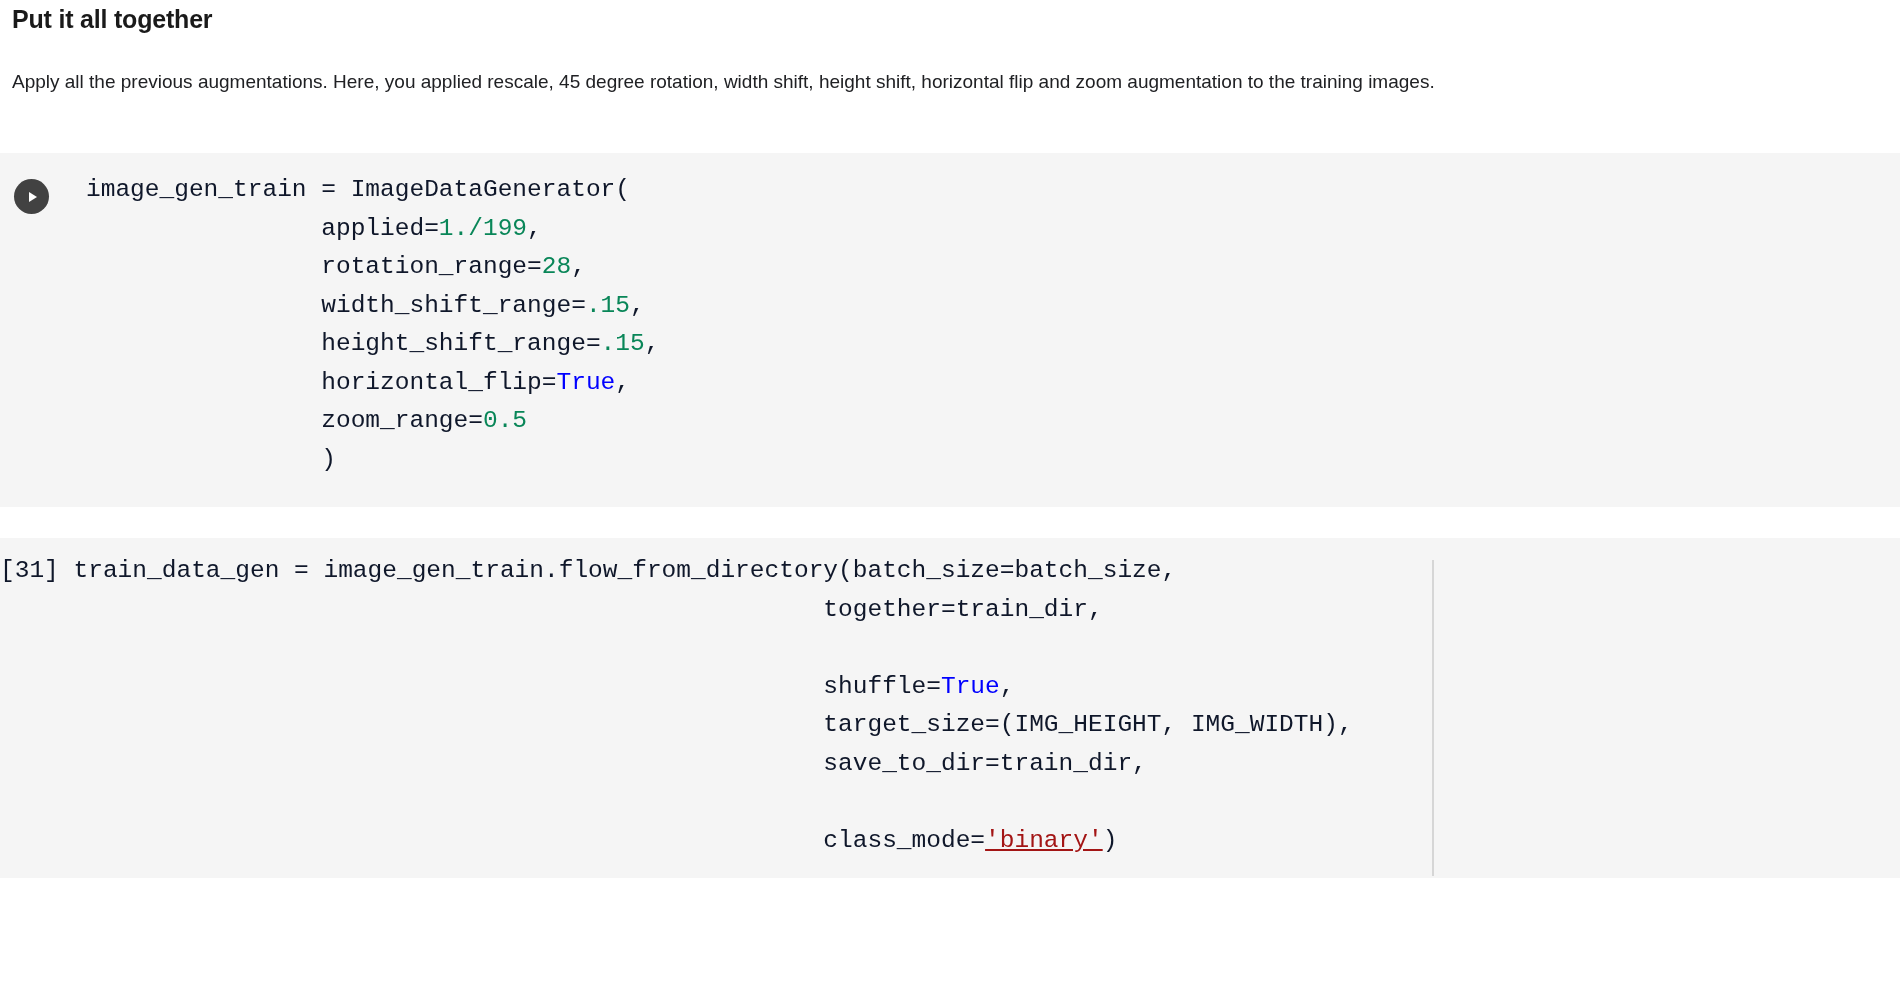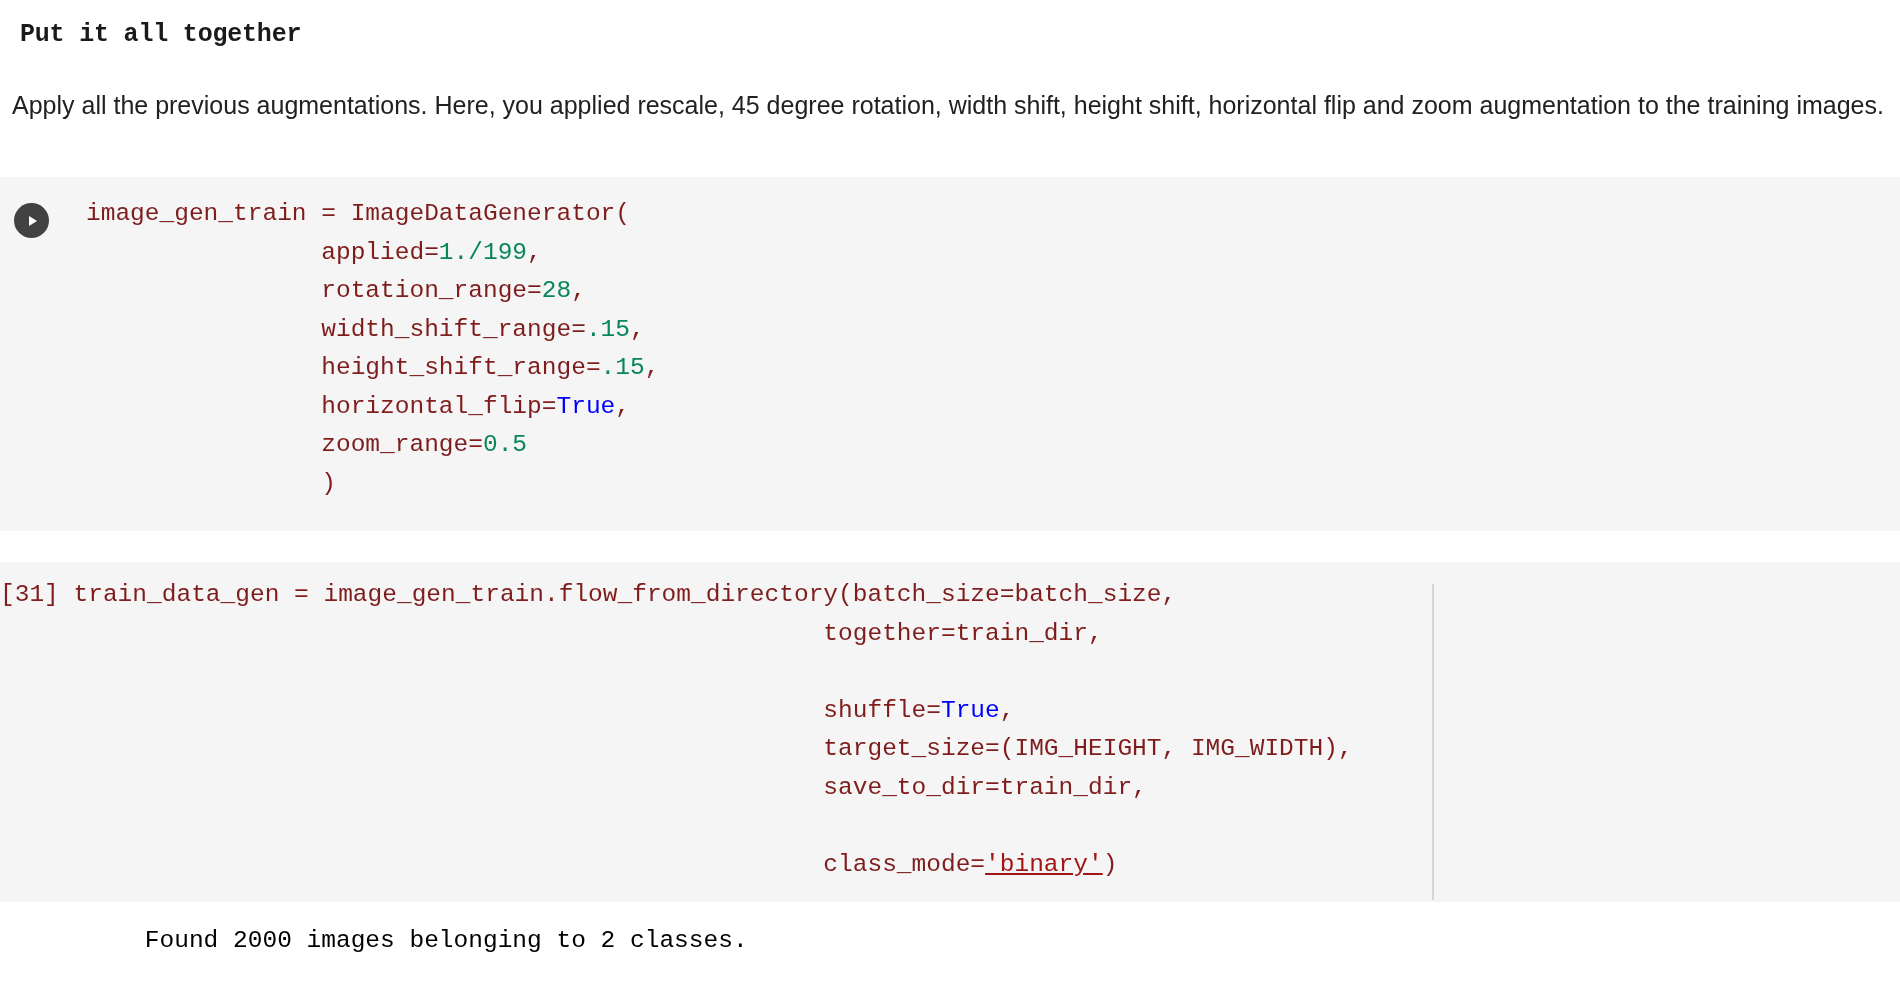--- a/index.html
+++ b/index.html
@@ -21,32 +21,32 @@
     width: 1900px;
     height: 994px;
     background: #ffffff;
   }
 
   
   .prose {
     padding: 0 12px;
   }
   .heading {
-    font-family: Liberation Mono, monospace;
+    font-family: Liberation Sans, sans-serif;
     font-size: 25px;
     font-weight: bold;
     line-height: 1.2;
     color: #1a1a1a;
-    margin: 8px;
-    padding-top: 12px;
+    margin: 0;
+    padding-top: 4px;
     letter-spacing: -0.2px;
   }
   .paragraph {
     font-family: "Liberation Sans", sans-serif;
-    font-size: 25px;
+    font-size: 19px;
     font-weight: normal;
     line-height: 51px;
     color: #202124;
     margin: 0;
     padding-top: 22px;
     max-width: 1878px;
   }
 
   
   .cell {
@@ -99,21 +99,21 @@
     padding-left: 86px;
   }
 
   .cell-two .code {
     padding-left: 0px;
   }
 
   .tok-num   { color: #098658; }
   .tok-bool  { color: #0000ff; }
   .tok-str   { color: #a31515; text-decoration: underline; }
-  .tok-plain { color: #7f1d1d; }
+  .tok-plain { color: #0f172a; }
 
   
   .cell-divider {
     position: absolute;
     left: 1432px;
     top: 22px;
     bottom: 2px;
     width: 2px;
     background: #d6d6d6;
   }
@@ -166,17 +166,14 @@
     <pre class="code"><span class="tok-plain">[31] train_data_gen = image_gen_train.flow_from_directory(batch_size=batch_size,</span>
 <span class="tok-plain">                                                        together=train_dir,</span>
 <span class="tok-plain"></span>
 <span class="tok-plain">                                                        shuffle=</span><span class="tok-bool">True</span><span class="tok-plain">,</span>
 <span class="tok-plain">                                                        target_size=(IMG_HEIGHT, IMG_WIDTH),</span>
 <span class="tok-plain">                                                        save_to_dir=train_dir,</span>
 <span class="tok-plain"></span>
 <span class="tok-plain">                                                        class_mode=</span><span class="tok-str">'binary'</span><span class="tok-plain">)</span></pre>
   </div>
 
-  <div class="output">
-    <pre class="output-text">    Found 2000 images belonging to 2 classes.</pre>
-  </div>
 
 </div>
 
 </body></html>

